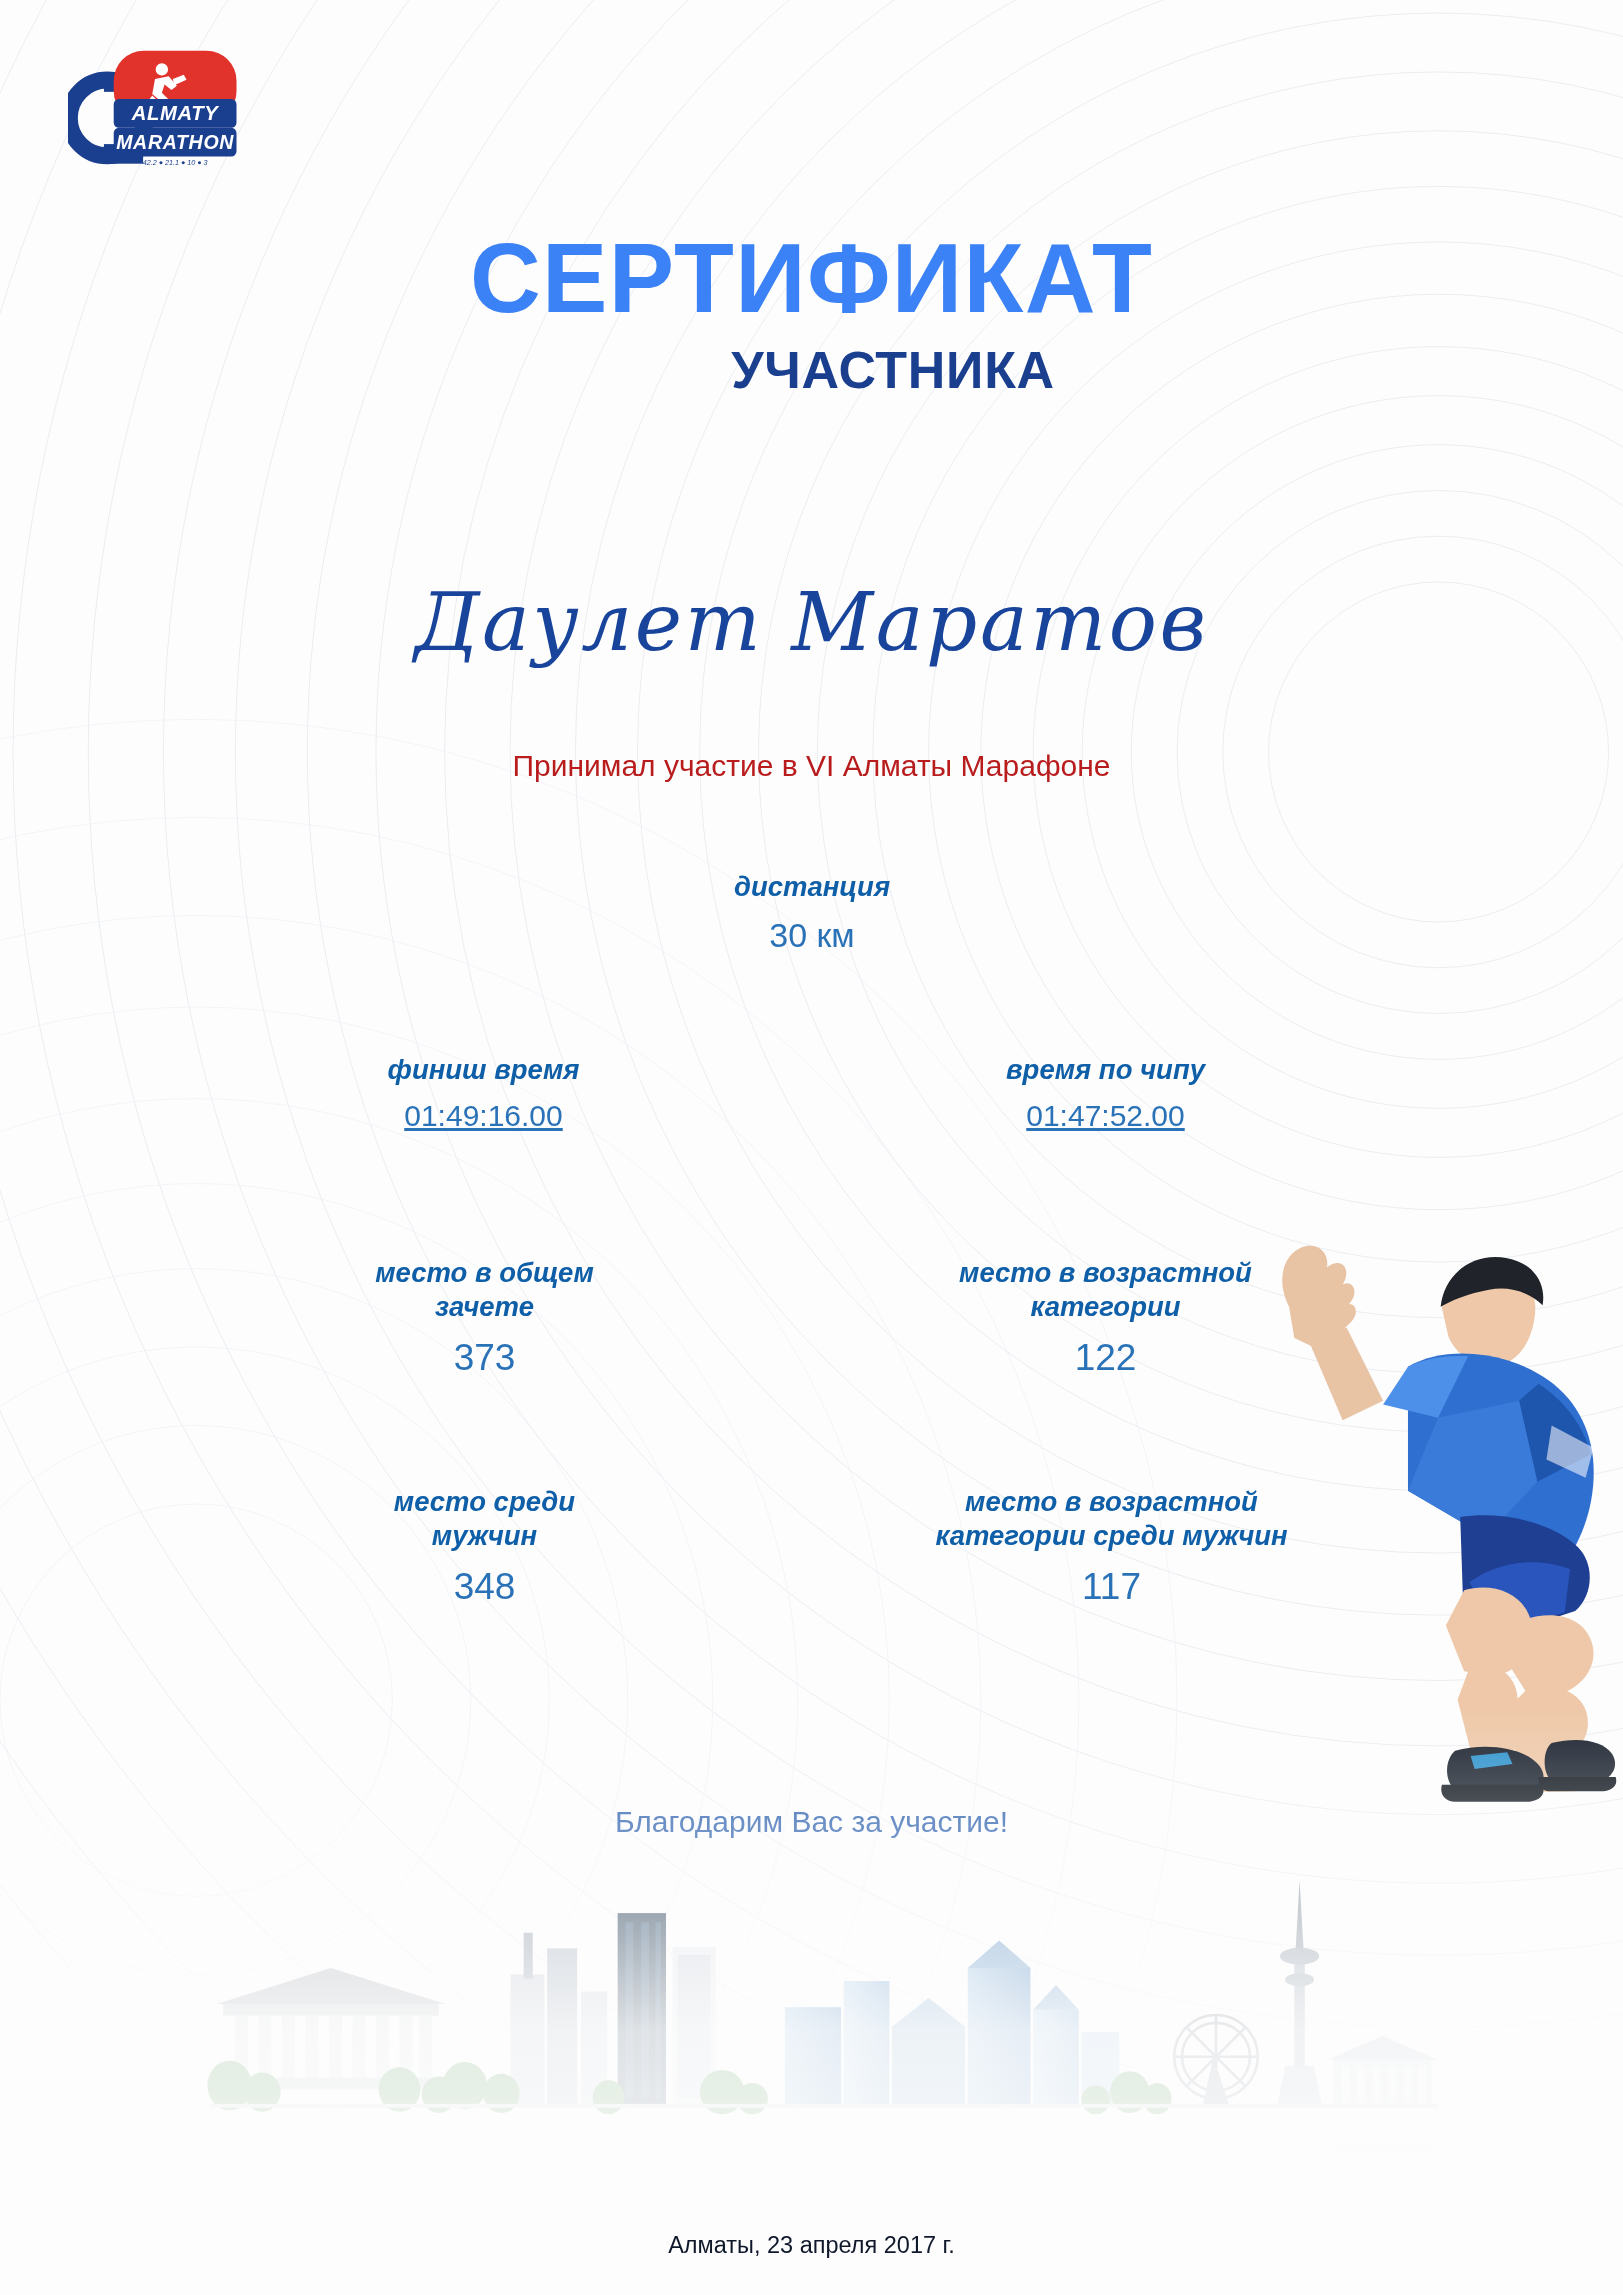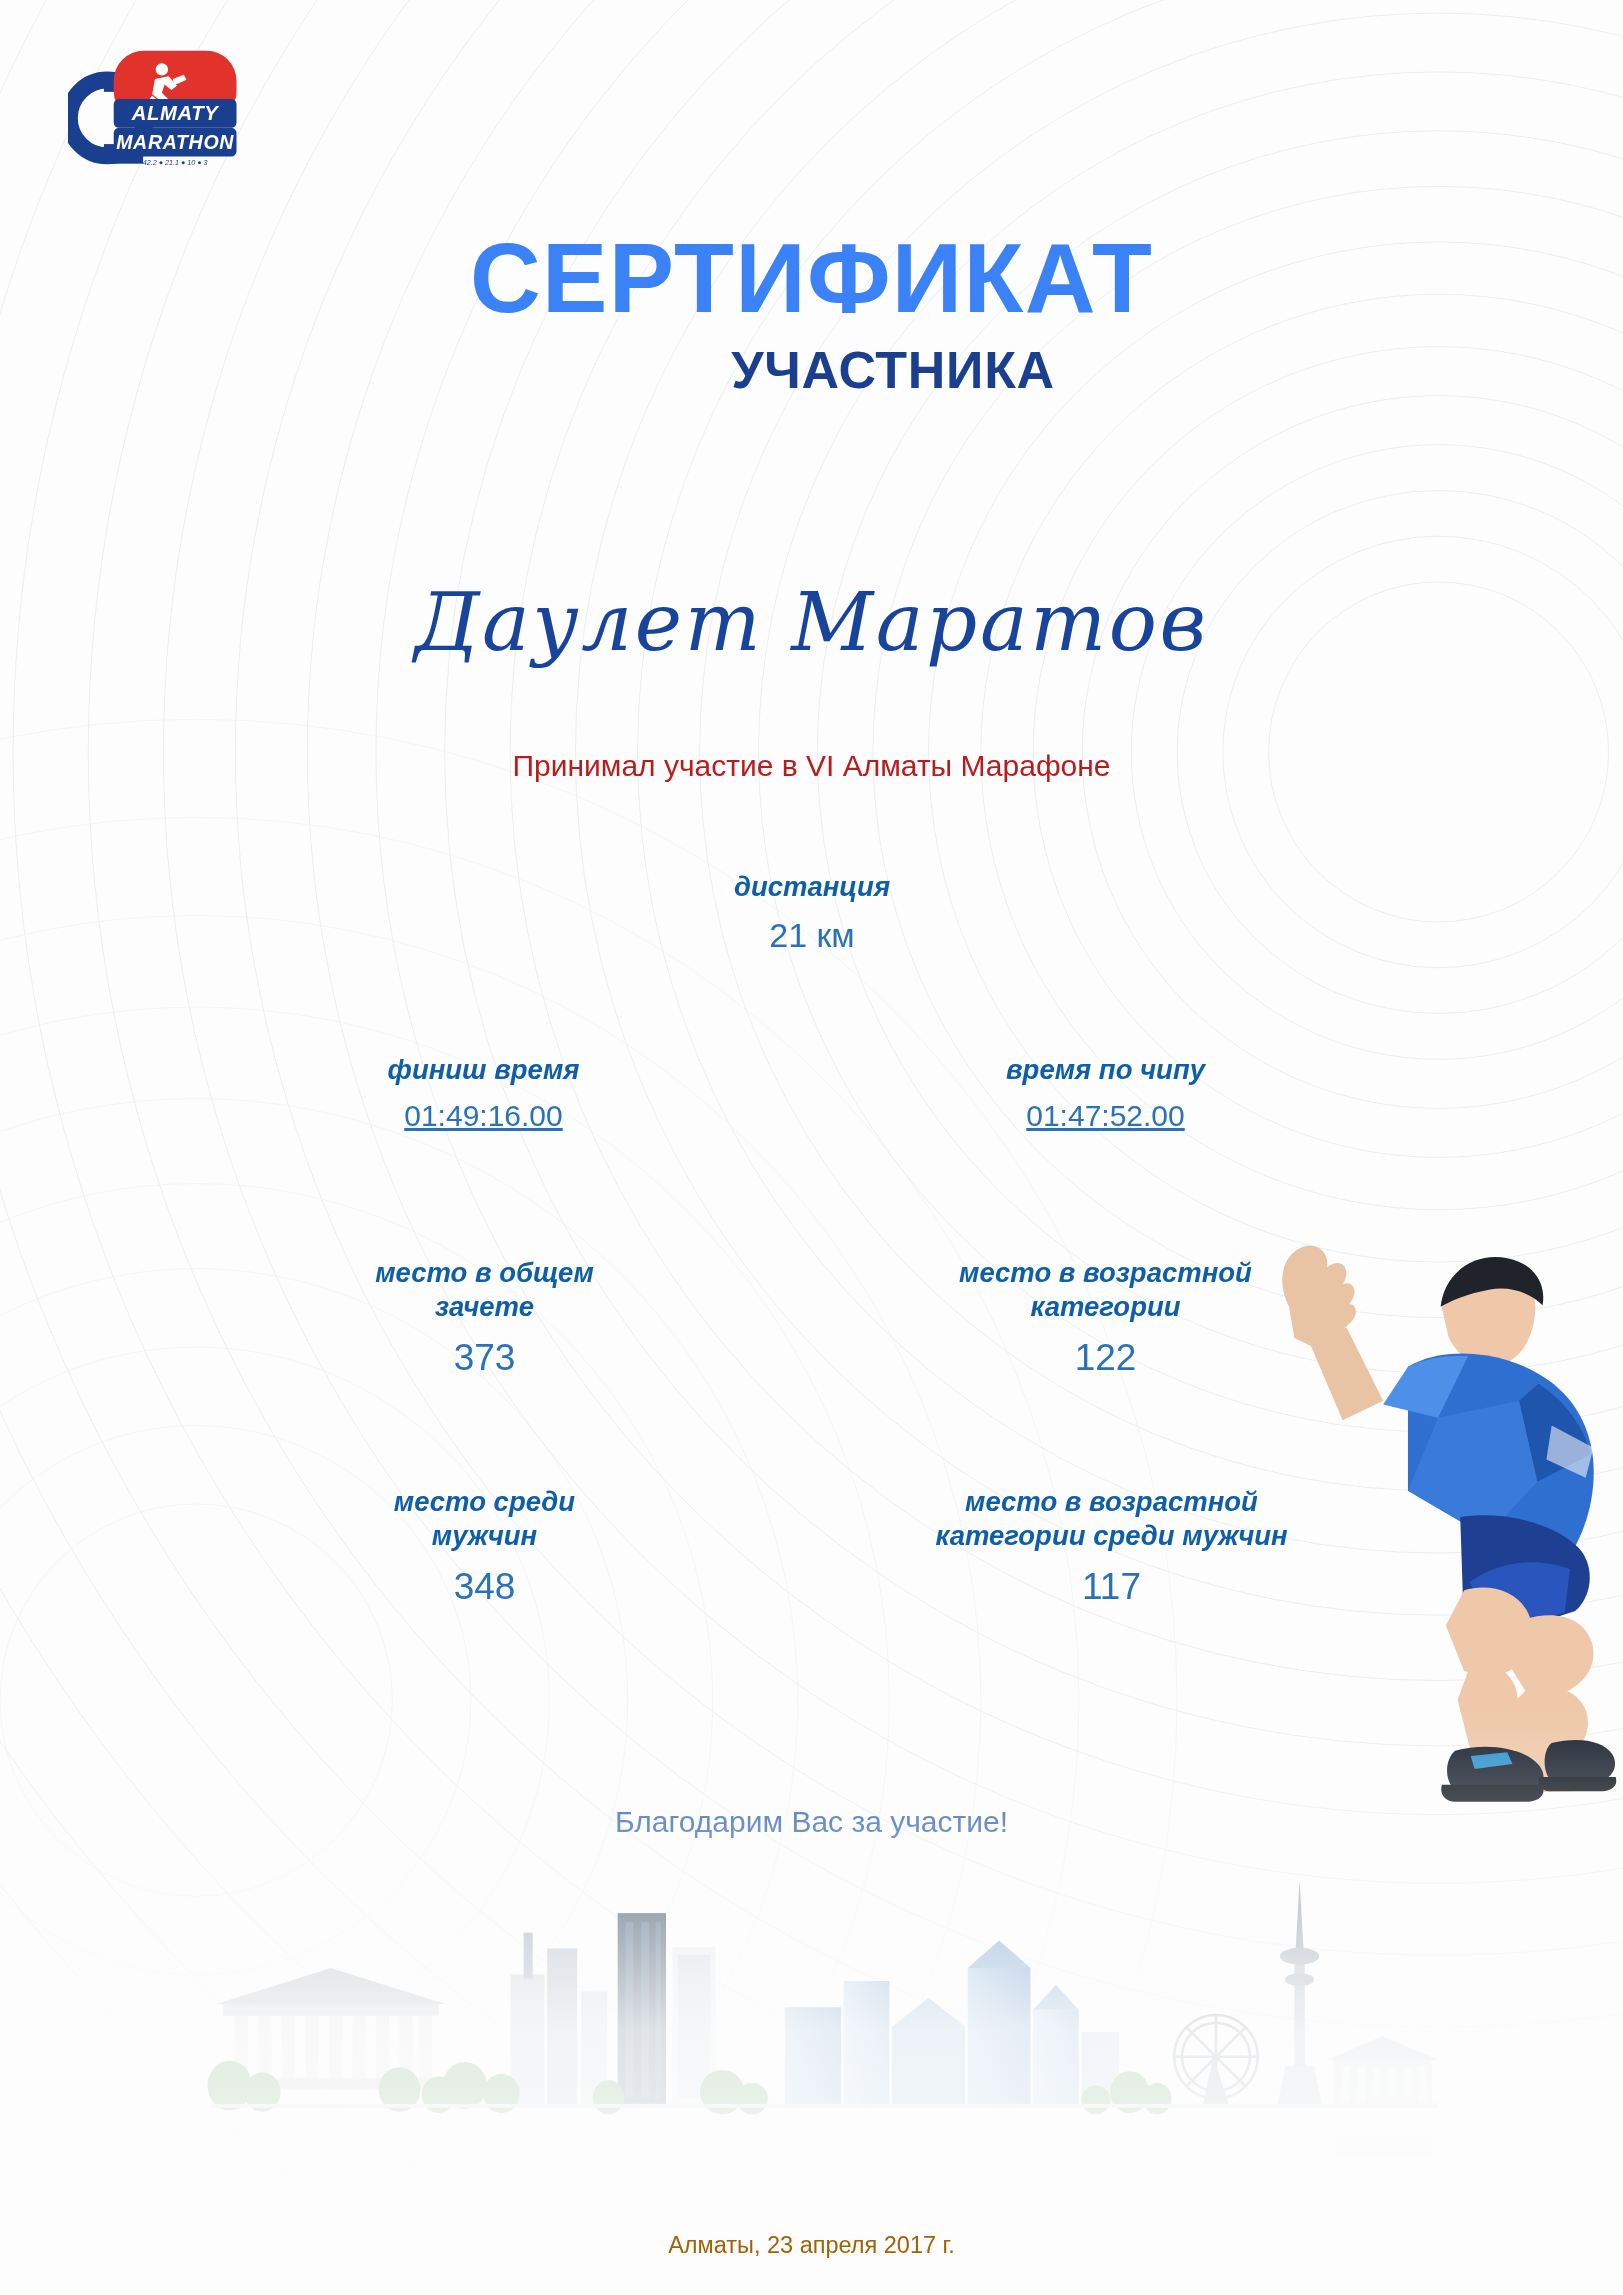--- a/index.html
+++ b/index.html
@@ -156,21 +156,21 @@
     height: 307px;
   }
 
   .footer {
     position: absolute;
     left: 0;
     bottom: 36px;
     width: 1623px;
     text-align: center;
     font-size: 23.5px;
-    color: #a16207;
+    color: #0f172a;
   }
 </style>
 </head>
 <body>
 
 <div class="certificate">
 
   <svg class="bg-arcs" viewBox="0 0 2482 3510" preserveAspectRatio="none">
     <defs>
       <clipPath id="pageclip">
@@ -254,21 +254,21 @@
     <div class="title-main">СЕРТИФИКАТ</div>
     <div class="title-sub">УЧАСТНИКА</div>
   </div>
 
   <div class="name">Даулет Маратов</div>
 
   <div class="subtitle">Принимал участие в VI Алматы Марафоне</div>
 
   <div class="stat stat-distance">
     <div class="stat-label">дистанция</div>
-    <div class="stat-value">21 км</div>
+    <div class="stat-value">30 км</div>
   </div>
 
   <div class="stat stat-finish">
     <div class="stat-label">финиш время</div>
     <div class="stat-value">01:49:16.00</div>
   </div>
 
   <div class="stat stat-chip">
     <div class="stat-label">время по чипу</div>
     <div class="stat-value">01:47:52.00</div>

